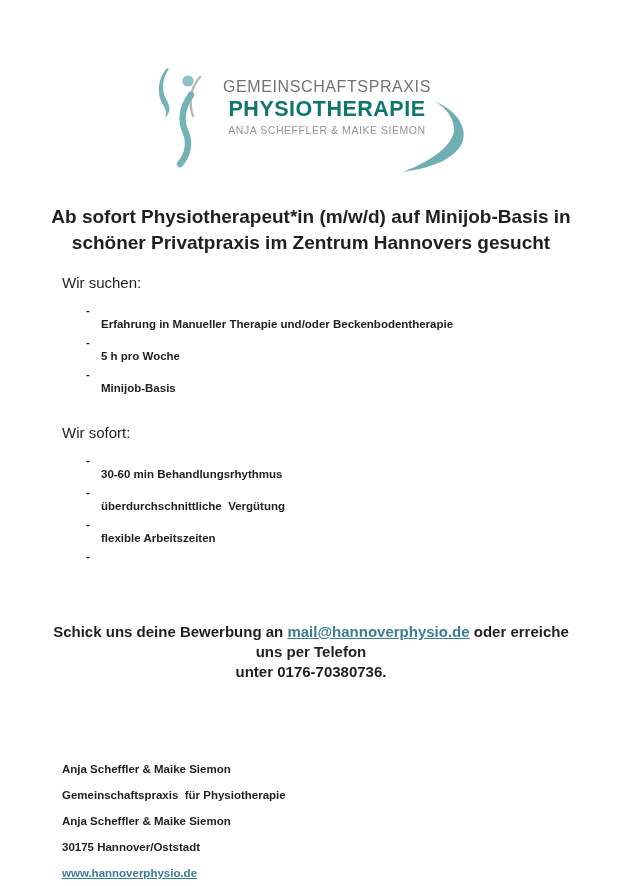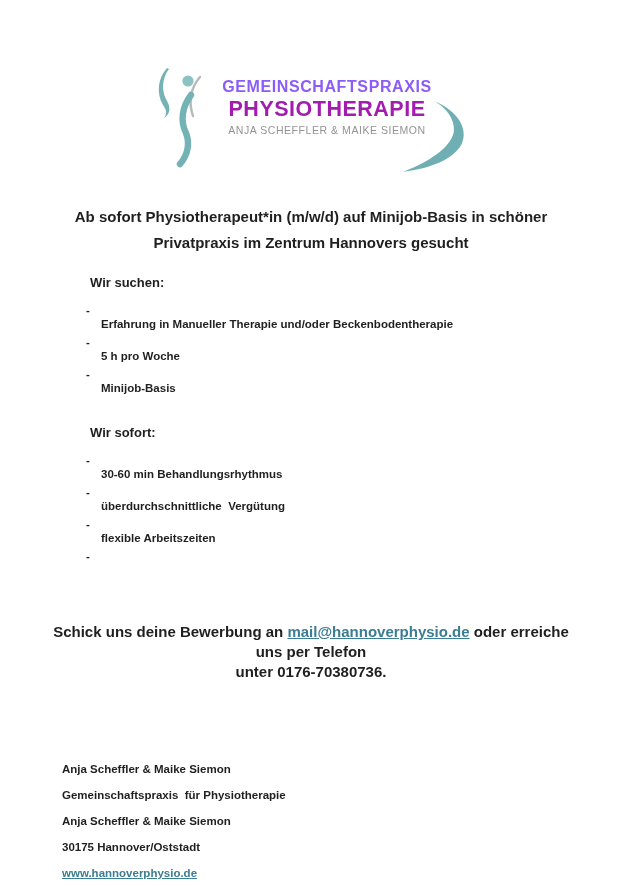--- a/index.html
+++ b/index.html
@@ -11,44 +11,44 @@
     overflow:hidden;
   }
   .page{position:relative;width:622px;height:886px;background:#ffffff;}
 
   
   .logo{position:relative;width:312px;height:106px;margin:66px auto 0;}
   .logo-figure{position:absolute;left:0;top:0;width:56px;height:104px;}
   .logo-swoosh{position:absolute;left:246px;top:34px;width:68px;height:74px;}
   .logo-text{position:absolute;left:58px;top:12px;width:228px;text-align:center;}
   .logo-line1{
-    font-size:16px;font-weight:700;color:#8b5cf6;
+    font-size:16px;font-weight:400;color:#737373;
     letter-spacing:0.6px;line-height:18px;white-space:nowrap;
   }
   .logo-line2{
-    font-size:21.5px;font-weight:700;color:#a21caf;
+    font-size:21.5px;font-weight:700;color:#0f766e;
     letter-spacing:0.5px;line-height:24px;margin-top:1px;white-space:nowrap;
   }
   .logo-line3{
     font-size:10.5px;font-weight:400;color:#939393;
     letter-spacing:0.55px;line-height:13px;margin-top:3px;white-space:nowrap;
   }
 
   
   .headline{
     margin:32px auto 0;max-width:525px;
-    font-size:15px;font-weight:700;line-height:26px;
+    font-size:19px;font-weight:700;line-height:26px;
     text-align:center;color:#1f1f1f;
   }
 
   
   #sections{margin:19px 0 0 62px;}
   .section{margin:0;}
   .section + .section{margin-top:28px;}
-  .sec-title{font-size:13px;font-weight:700;line-height:16px;margin-bottom:10px;margin-left:28px;}
+  .sec-title{font-size:15px;font-weight:400;line-height:16px;margin-bottom:10px;}
   .bullets{padding-left:24px;}
   .bullet{display:flex;font-size:11.5px;font-weight:700;line-height:18px;}
   .dash{width:15px;flex:0 0 15px;}
   .btxt{white-space:pre-wrap;margin-top:14px;}
 
   
   .contact{
     margin:57px auto 0;max-width:540px;
     font-size:15px;font-weight:700;line-height:20px;
     text-align:center;white-space:pre-wrap;

